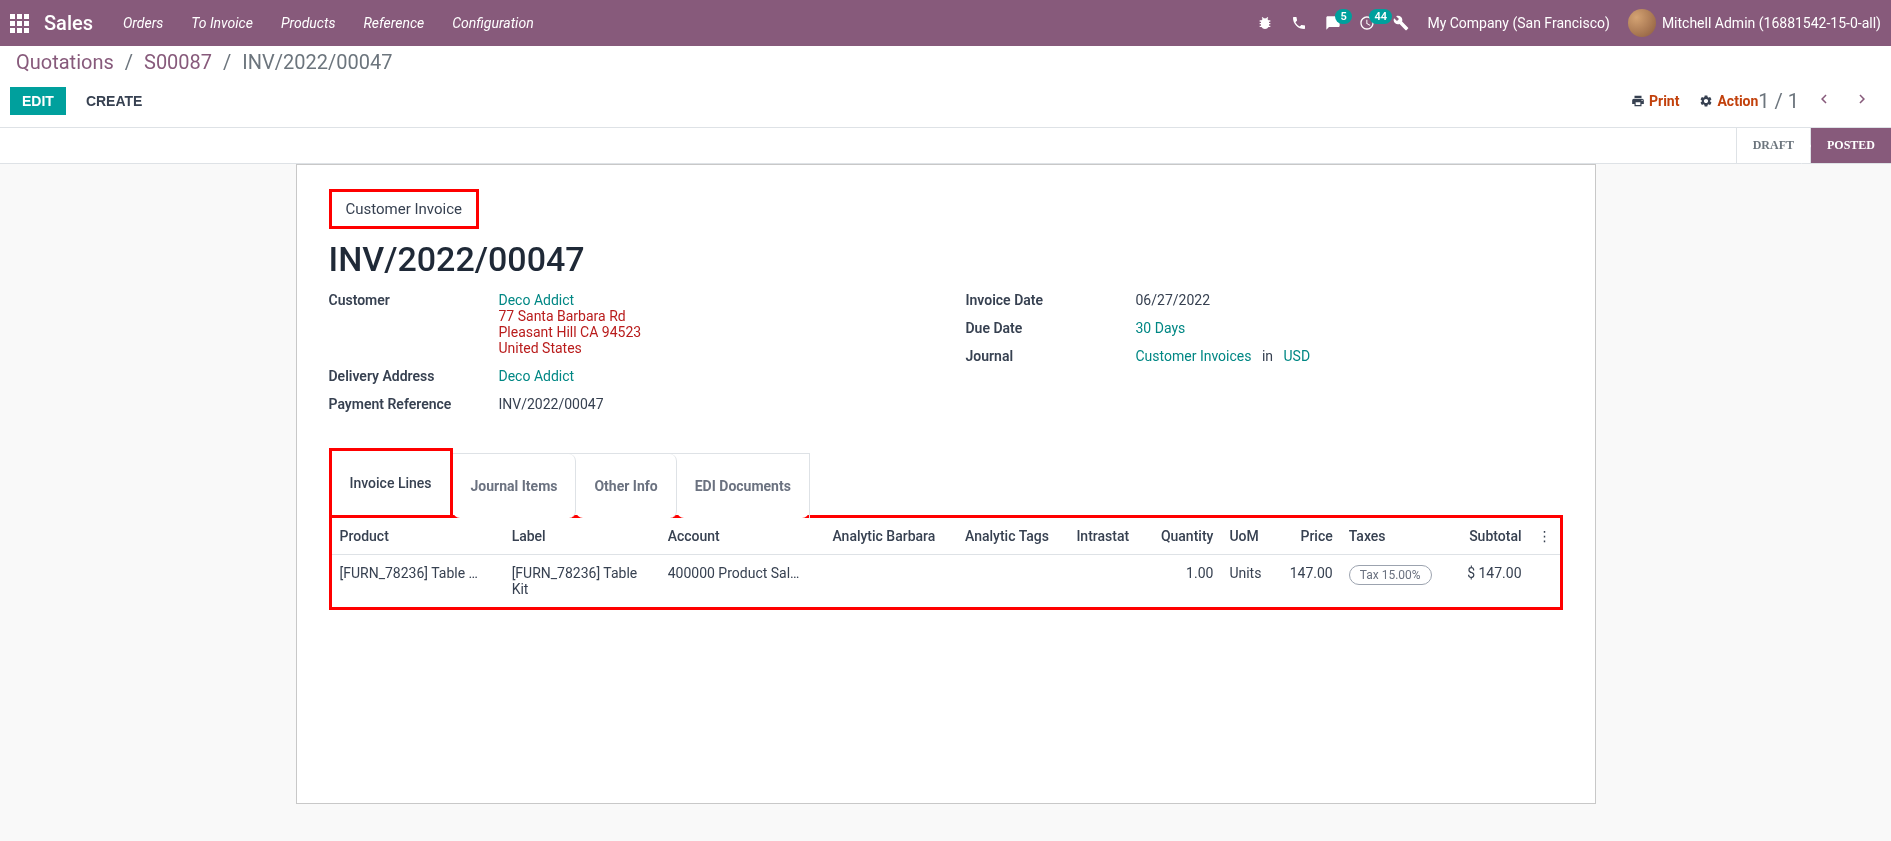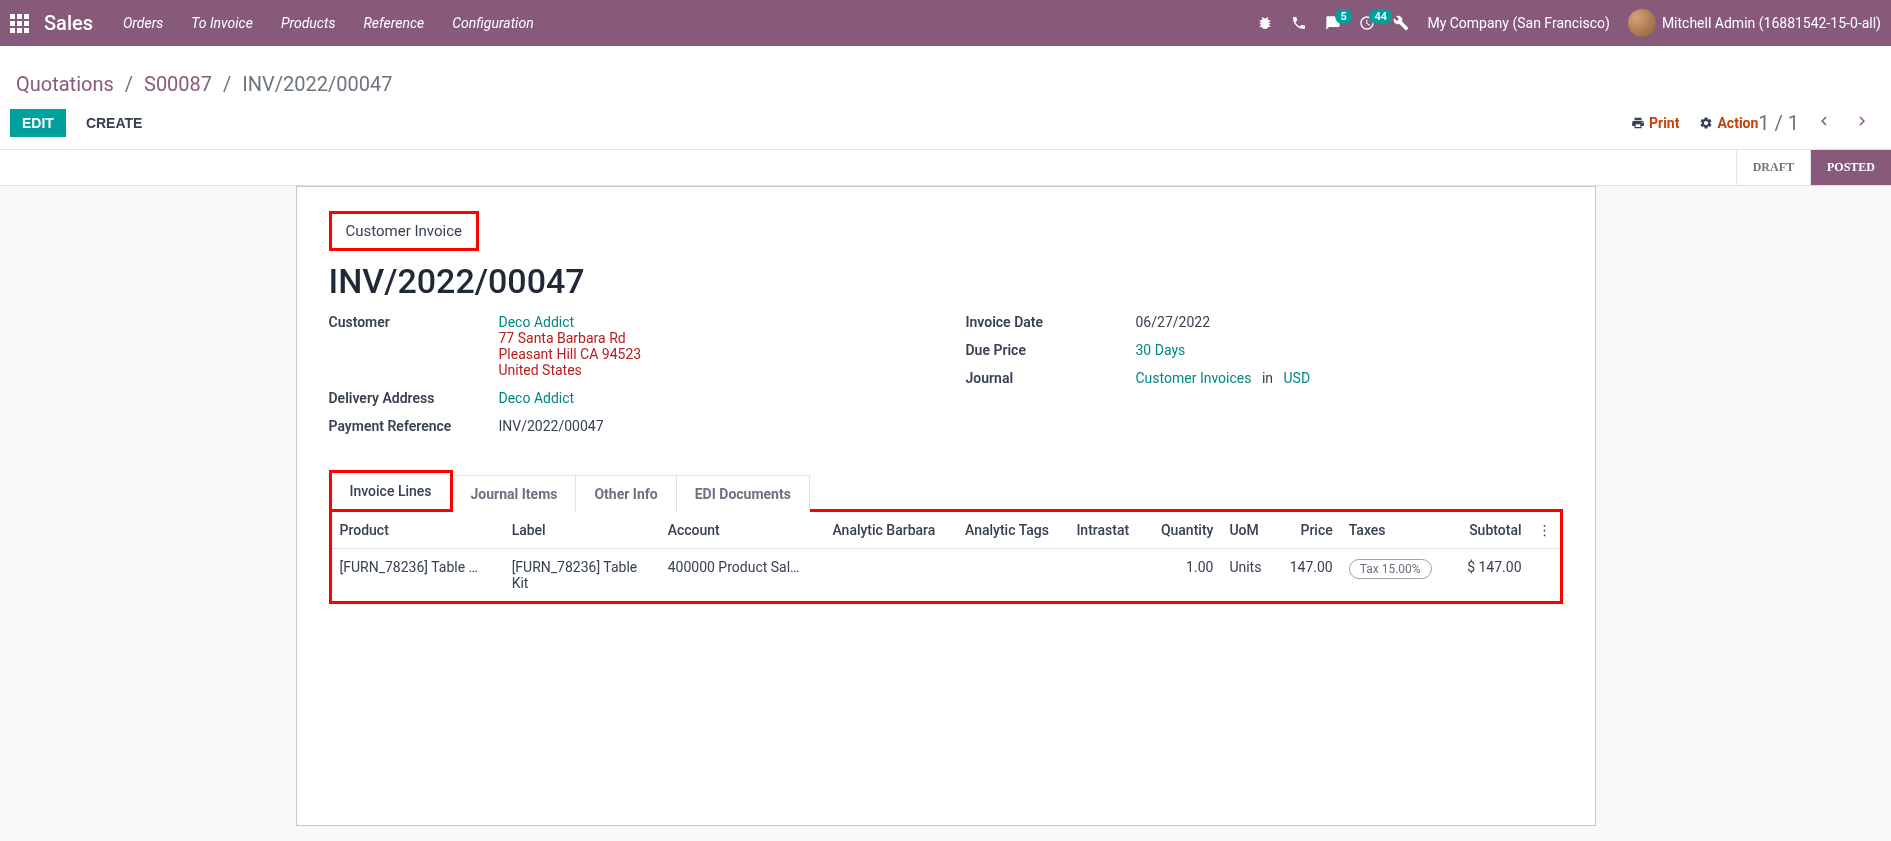--- a/index.html
+++ b/index.html
@@ -14,21 +14,21 @@
   .nav-menu a { color: #fff; text-decoration: none; font-size: 14px; cursor: pointer; font-style: italic; }
   .navbar-right { display: flex; align-items: center; gap: 18px; }
   .systray-item { color: #fff; cursor: pointer; display: flex; align-items: center; font-size: 14px; position: relative; }
   .systray-item svg { width: 16px; height: 16px; fill: #fff; }
   .badge { position: absolute; top: -6px; left: 10px; background: #00A09D; color: #fff; border-radius: 10px; font-size: 11px; padding: 1px 5px; font-weight: 600; }
   .avatar { width: 28px; height: 28px; border-radius: 50%; background: radial-gradient(circle at 30% 30%, #d4a373, #8b5a3c); margin-right: 6px; }
   .company-name, .user-name { color: #fff; font-size: 14px; }
 
   
   .control-panel { background: #fff; border-bottom: 1px solid #dee2e6; }
-  .cp-top { display: flex; align-items: center; padding: 26px 16px 0 16px; }
+  .cp-top { display: flex; align-items: center; padding: 4px 16px 0 16px; }
   .breadcrumb { flex: 1; font-size: 20px; color: #6c757d; }
   .breadcrumb a { color: #875A7B; text-decoration: none; cursor: pointer; }
   .breadcrumb .sep { color: #6c757d; margin: 0 6px; }
   .cp-bottom { display: flex; align-items: center; padding: 12px 16px 12px 10px; }
   .cp-left { display: flex; align-items: center; flex: 1; gap: 8px; }
   .btn { padding: 6px 12px; font-size: 14px; border: none; cursor: pointer; font-weight: 500; }
   .btn-primary { background: #00A09D; color: #fff; text-transform: uppercase; font-weight: 600; }
   .btn-secondary { background: transparent; color: #374151; text-transform: uppercase; font-weight: 600; }
   .cp-center { display: flex; gap: 20px; align-items: center; }
   .cp-action { color: #c2410c; cursor: pointer; display: flex; align-items: center; gap: 4px; font-weight: 700; justify-content: space-between; }
@@ -64,21 +64,21 @@
   .form-label { width: 170px; font-weight: 600; color: #374151; font-size: 14px; }
   .form-value { flex: 1; font-size: 14px; color: #374151; }
   .form-value a { color: #008784; text-decoration: none; cursor: pointer; }
   .form-value .link { color: #008784; cursor: pointer; }
   .addr-line { color: #b91c1c; }
 
   
   .tabs-wrap { margin-top: 24px; }
   .tabs-redbox { border: 3px solid #ff0000; display: inline-block; }
   .tabs { display: flex; border: 1px solid #dee2e6; border-bottom: none; }
-  .tab { padding: 10px 18px; font-size: 14px; color: #6b7280; cursor: pointer; border-right: 1px solid #dee2e6; background:#fff;}
+  .tab { padding: 24px 18px; font-size: 14px; color: #6b7280; cursor: pointer; border-right: 1px solid #dee2e6; background:#fff;border-radius:7px;}
   .tab:last-child { border-right: none; }
   .tab.active { color: #374151; font-weight: 500; }
   
   
   .tablebox { border: 3px solid #ff0000; margin-top: -3px; }
   table.lines { width: 100%; border-collapse: collapse; font-size: 14px; }
   table.lines th { text-align: left; font-weight: 500; color: #374151; padding: 10px 8px; border-bottom: 1px solid #dee2e6; }
   table.lines th.num, table.lines td.num { text-align: right; }
   table.lines td { padding: 10px 8px; vertical-align: top; color: #374151; }
   .tax-pill { display: inline-block; border: 1px solid #9ca3af; border-radius: 12px; padding: 2px 10px; font-size: 12px; color: #6b7280; }
@@ -225,21 +225,21 @@
           <div class="form-label">Payment Reference</div>
           <div class="form-value">INV/2022/00047</div>
         </div>
       </div>
       <div class="form-col">
         <div class="form-row">
           <div class="form-label">Invoice Date</div>
           <div class="form-value">06/27/2022</div>
         </div>
         <div class="form-row">
-          <div class="form-label">Due Price</div>
+          <div class="form-label">Due Date</div>
           <div class="form-value"><span class="link">30 Days</span></div>
         </div>
         <div class="form-row">
           <div class="form-label">Journal</div>
           <div class="form-value">
             <span class="link">Customer Invoices</span>
             &nbsp;&nbsp;<span>in</span>&nbsp;&nbsp;
             <span class="link">USD</span>
           </div>
         </div>

